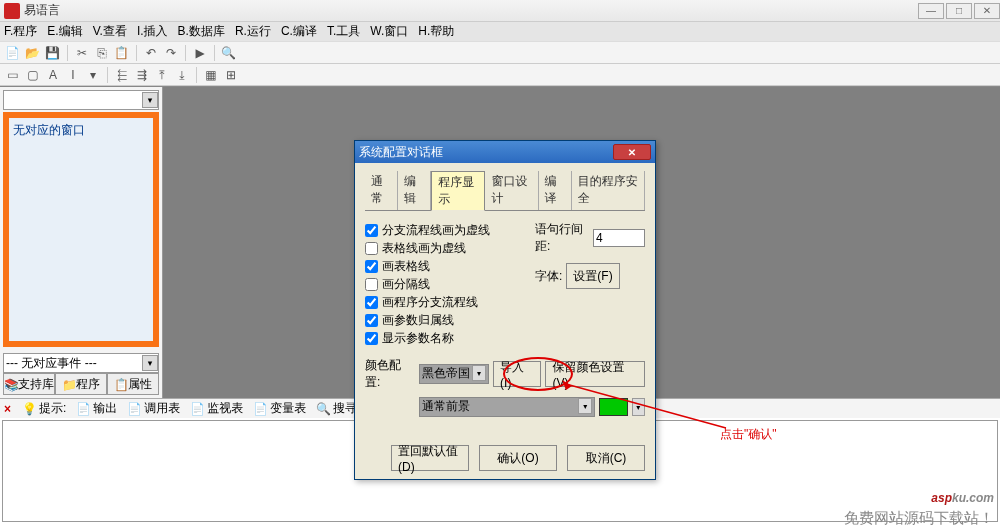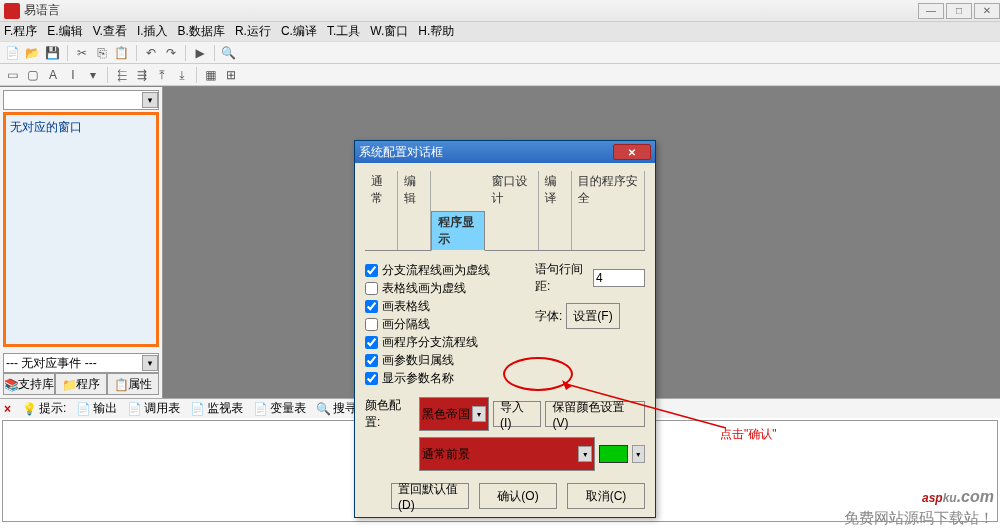--- a/index.html
+++ b/index.html
@@ -20,53 +20,53 @@
 .toolbar { height: 22px; background: #f4f4f4; display: flex; align-items: center; padding: 0 4px; border-bottom: 1px solid #ccc; gap: 2px; }
 .tbtn { width: 18px; height: 18px; border: 1px solid transparent; display: flex; align-items: center; justify-content: center; color: #555; }
 .tsep { width: 1px; height: 16px; background: #ccc; margin: 0 3px; }
 
 
 .main { display: flex; height: 312px; border-top: 1px solid #888; }
 .sidebar { width: 163px; background: #f4f4f4; border-right: 1px solid #999; display: flex; flex-direction: column; }
 .side-top { flex: 1; padding: 3px; display: flex; flex-direction: column; }
 .combo { height: 20px; border: 1px solid #999; background: #fff; width: 100%; display: flex; align-items: center; justify-content: flex-end; }
 .combo-btn { width: 16px; height: 16px; background: #ddd; border: 1px solid #999; display: flex; align-items: center; justify-content: center; font-size: 9px; }
-.tree-pane { flex: 1; background: #e8f0f8; border: 3px solid #f97316; margin-top: 2px; padding: 4px; color: #003a8a; }
+.tree-pane { flex: 1; background: #e8f0f8; border: 6px solid #f97316; margin-top: 2px; padding: 4px; color: #003a8a; }
 .side-bottom { padding: 3px; }
 .side-tabs { display: flex; height: 22px; }
 .side-tab { flex: 1; border: 1px solid #999; background: #eee; display: flex; align-items: center; justify-content: center; gap: 2px; }
 .side-tab .ic { width: 12px; height: 12px; }
 
 .workspace { flex: 1; background: #808080; position: relative; }
 
 
 .dialog { position: absolute; left: 354px; top: 140px; width: 302px; background: #ece9d8; border: 1px solid #003c74; box-shadow: 2px 2px 6px rgba(0,0,0,0.3); }
 .dlg-title { height: 22px; background: linear-gradient(#4a8ad4, #2b6ac0); color: #fff; display: flex; align-items: center; padding: 0 4px; }
 .dlg-title .t { flex: 1; }
 .dlg-close { width: 38px; height: 16px; background: #c84040; border: 1px solid #a02020; color: #fff; display: flex; align-items: center; justify-content: center; font-size: 10px; font-weight: bold; border-radius: 2px; }
 .dlg-body { padding: 8px 10px; }
 .dlg-tabs { display: flex; border-bottom: 1px solid #888; margin-bottom: 10px; }
 .dlg-tab { padding: 2px 6px; color: #333; border-right: 1px solid #aaa; cursor: default; }
-.dlg-tab.active { font-weight: bold; border: 1px solid #888; border-bottom: 1px solid #ece9d8; margin-bottom: -1px; background: #7dd3fc; margin-top: 40px; }
+.dlg-tab.active { font-weight: normal; border: 1px solid #888; border-bottom: 1px solid #ece9d8; margin-bottom: -1px; background: #fef9c3; }
 
 .dlg-content { display: flex; gap: 28px; }
 .checks { flex: 1; }
 .check-row { display: flex; align-items: center; height: 18px; gap: 4px; }
 .check-row input { margin: 0; }
 .rightcol { width: 110px; }
 .field-row { display: flex; align-items: center; margin-bottom: 8px; gap: 4px; }
 .field-row input[type=text] { width: 52px; height: 18px; border: 1px solid #888; padding: 0 2px; }
 .btn { height: 20px; padding: 12px 6px; border: 1px solid #888; background: #ece9d8; display: inline-flex; align-items: center; justify-content: center; cursor: default; }
 
 .color-row { display: flex; align-items: center; gap: 4px; margin-top: 10px; }
-.select { height: 20px; border: 1px solid #888; background: #b91c1c; display: flex; align-items: center; padding: 16px 2px; }
+.select { height: 20px; border: 1px solid #888; background: #a3a3a3; display: flex; align-items: flex-start; padding: 0 2px; }
 .select .dd { width: 14px; height: 16px; background: #ddd; border: 1px solid #999; display: flex; align-items: center; justify-content: center; font-size: 8px; margin-left: auto; }
 .color-swatch { width: 30px; height: 18px; border: 1px solid #333; }
 
-.dlg-buttons { display: flex; justify-content: flex-end; gap: 10px; margin-top: 12px; }
+.dlg-buttons { display: flex; justify-content: flex-end; gap: 10px; margin-top: 28px; }
 .dlg-buttons .btn { width: 78px; justify-content: center; }
 
 
 .red-circle { position: absolute; border: 2px solid #d00; border-radius: 50%; pointer-events: none; }
 .red-arrow { position: absolute; pointer-events: none; }
 .red-text { position: absolute; color: #d00; }
 
 
 .bottom-bar { height: 20px; background: #f4f4f4; border-top: 1px solid #aaa; display: flex; align-items: center; padding: 0 4px; gap: 4px; }
 .bottom-bar .bitem { display: flex; align-items: center; gap: 2px; padding: 0 3px; }
@@ -270,16 +270,16 @@
 
 <div class="red-circle" style="left:503px; top:357px; width:70px; height:34px;"></div>
 <svg class="red-arrow" style="left:556px; top:376px; width:180px; height:60px;">
   <line x1="10" y1="8" x2="170" y2="52" stroke="#d00" stroke-width="1.5"></line>
   <polygon points="6,4 16,10 10,14" fill="#d00"></polygon>
 </svg>
 <div class="red-text" style="left:720px; top:426px;">点击"确认"</div>
 
 <div class="watermark">
   <div class="logo">
-    <span class="r">asp</span><span class="g">ku</span><span class="g" style="font-size:16px;">.com</span>
+    <span class="r">asp</span><span class="g">ku</span><span class="g" style="font-size:12px;">.com</span>
   </div>
   <div class="sub">免费网站源码下载站！</div>
 </div>
 
 </body></html>

